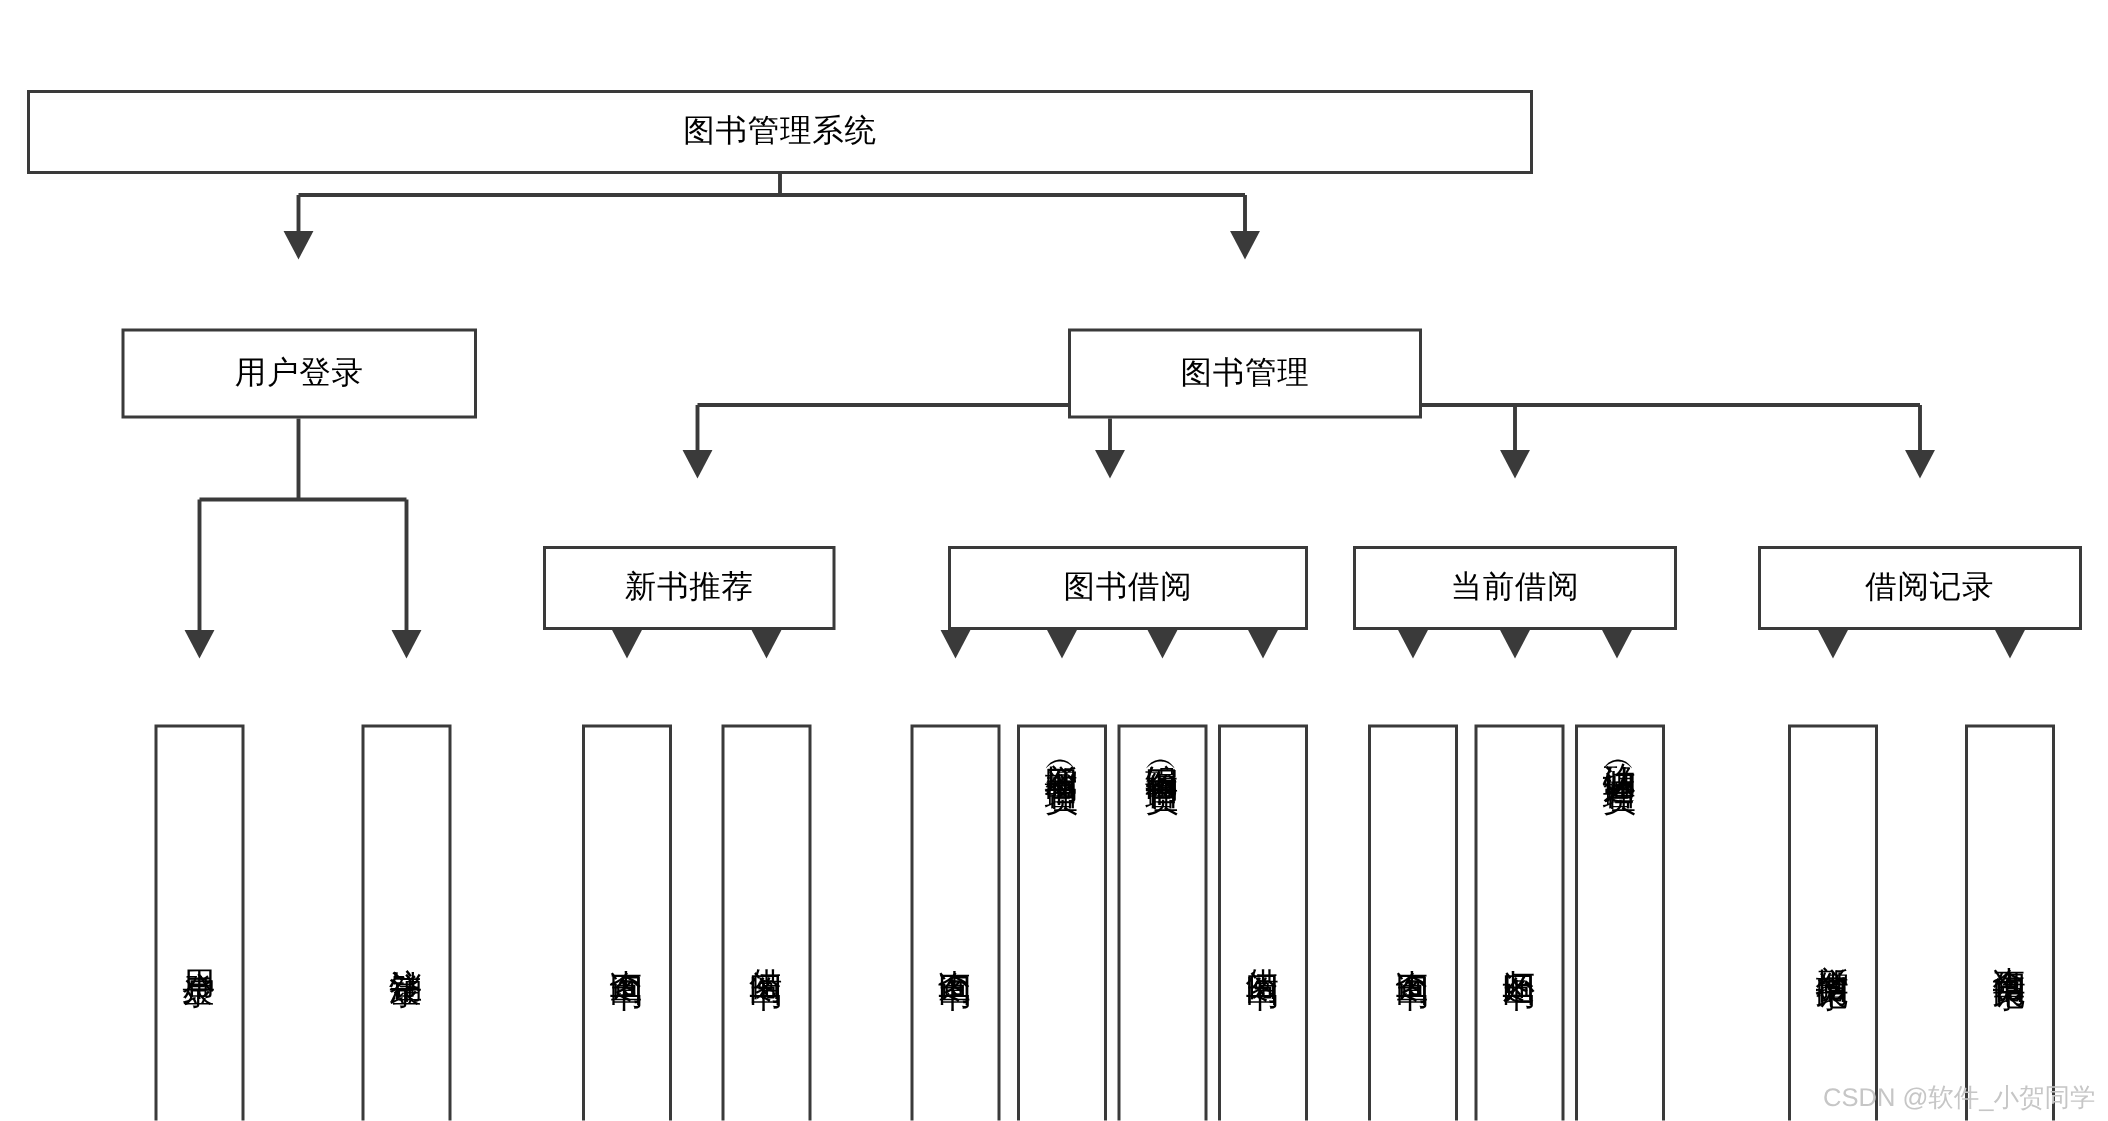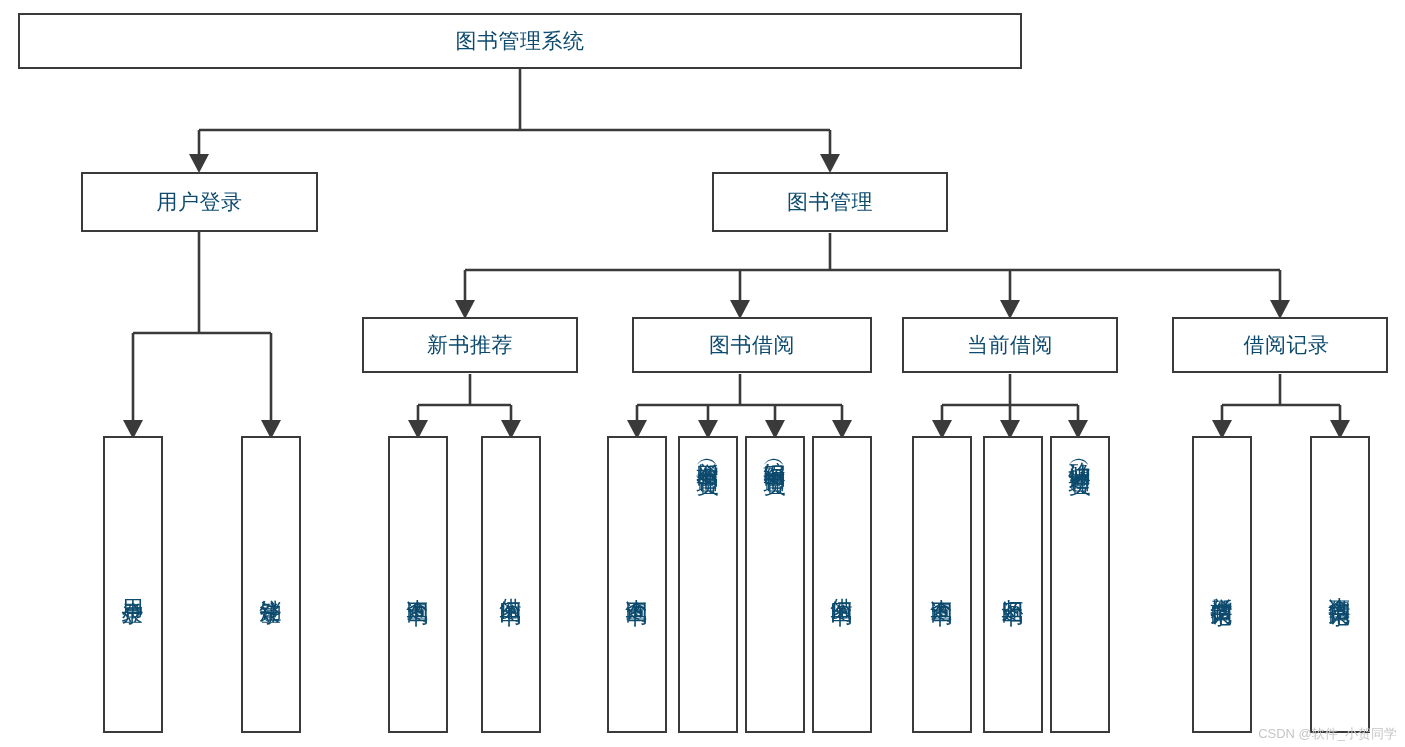--- a/index.html
+++ b/index.html
@@ -20,21 +20,22 @@
     height: 747px;
   }
   .node {
     position: absolute;
     box-sizing: border-box;
     background: #ffffff;
     border: 2px solid #3a3a3a;
     display: flex;
     align-items: center;
     justify-content: center;
-    color: #0c4a6e;
+    color: #000000;
+    margin-top: 47px;
   }
   .node-label {
     display: block;
     text-align: center;
     line-height: 1.18;
     letter-spacing: 0.5px;
     white-space: nowrap;
   }
   
   .node.horiz .node-label {
@@ -67,21 +68,21 @@
     left: 0;
     top: 0;
     width: 1405px;
     height: 747px;
     pointer-events: none;
   }
   .watermark {
     position: absolute;
     right: 8px;
     bottom: 4px;
-    font-size: 13px;
+    font-size: 17px;
     color: #c6c6c6;
     white-space: nowrap;
     user-select: none;
   }
 </style>
 </head>
 <body>
 
 <div id="diagram-root">
 
@@ -141,21 +142,21 @@
   </div>
 
   <div class="node horiz" style="left:81px; top:172px; width:237px; height:60px;">
     <span class="node-label">用户登录</span>
   </div>
 
   <div class="node horiz" style="left:712px; top:172px; width:236px; height:60px;">
     <span class="node-label">图书管理</span>
   </div>
 
-  <div class="node horiz" style="left:362px; top:317px; width:216px; height:56px;justify-content:center;">
+  <div class="node horiz" style="left:362px; top:317px; width:195px; height:56px;justify-content:center;">
     <span class="node-label">新书推荐</span>
   </div>
 
   <div class="node horiz" style="left:632px; top:317px; width:240px; height:56px;">
     <span class="node-label">图书借阅</span>
   </div>
 
   <div class="node horiz" style="left:902px; top:317px; width:216px; height:56px;">
     <span class="node-label">当前借阅</span>
   </div>

